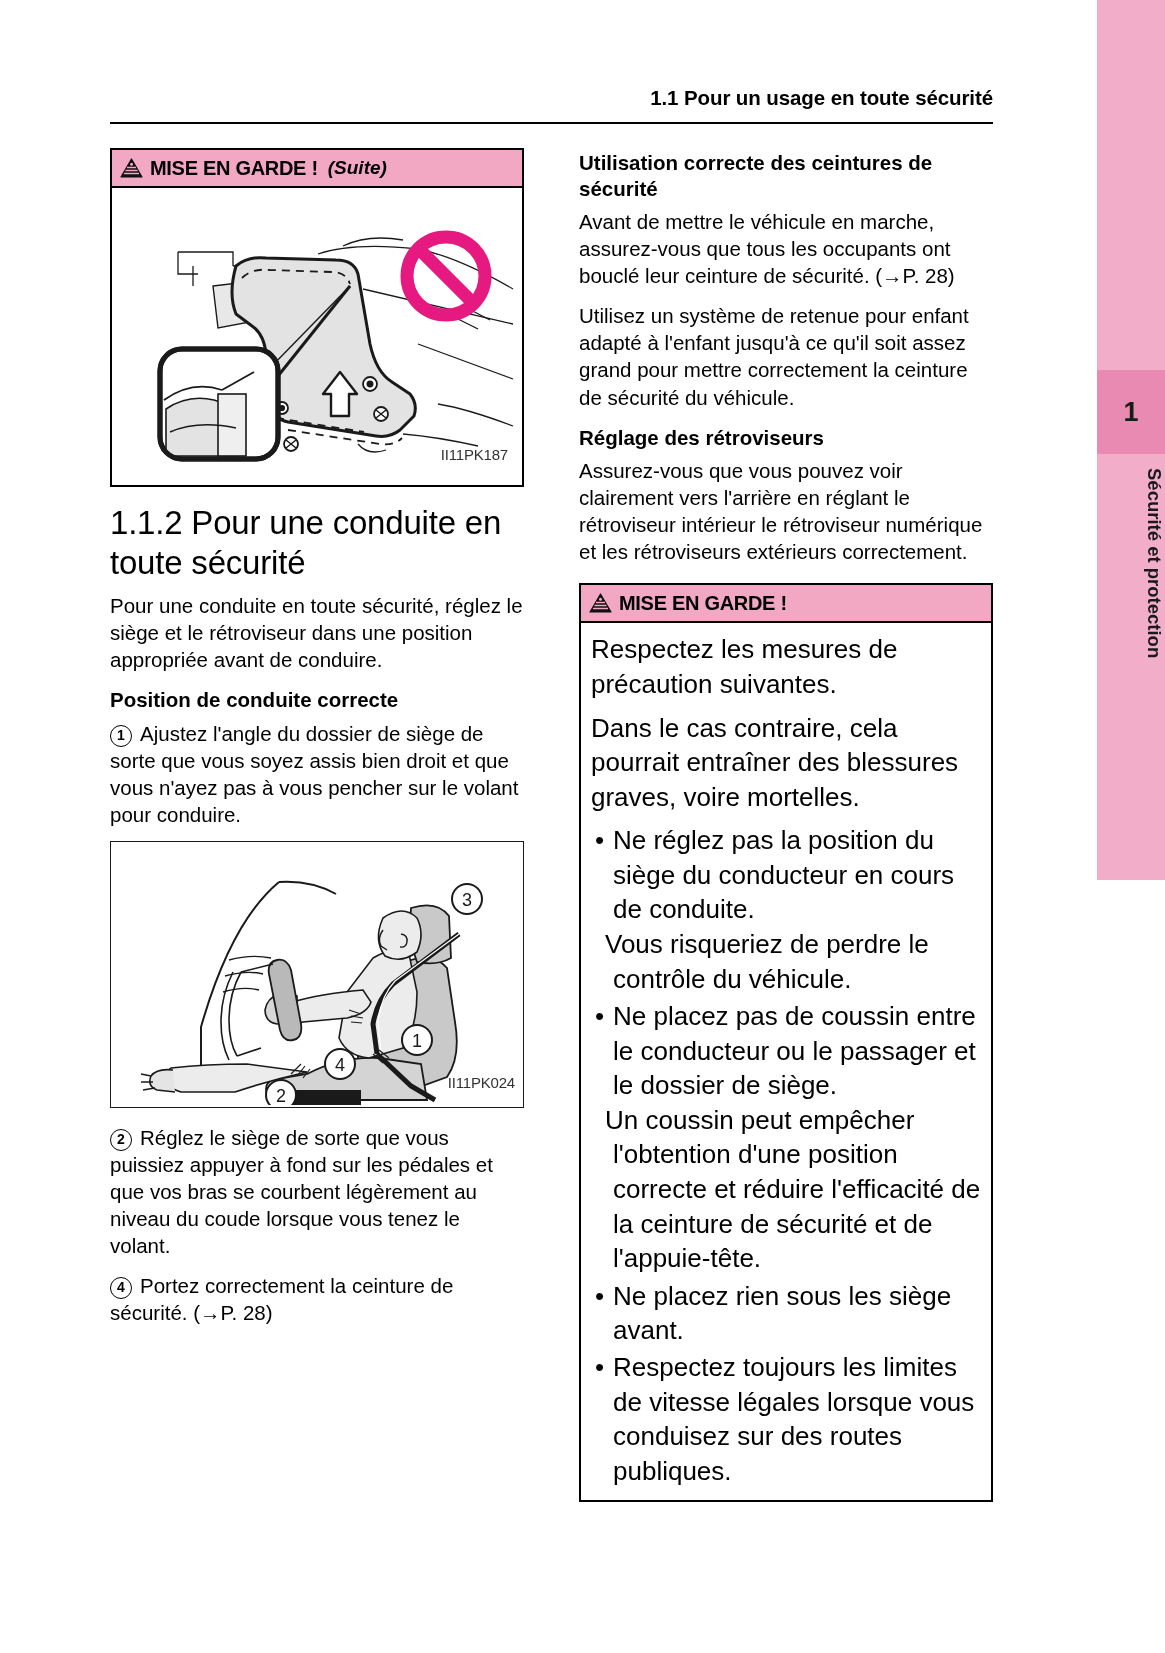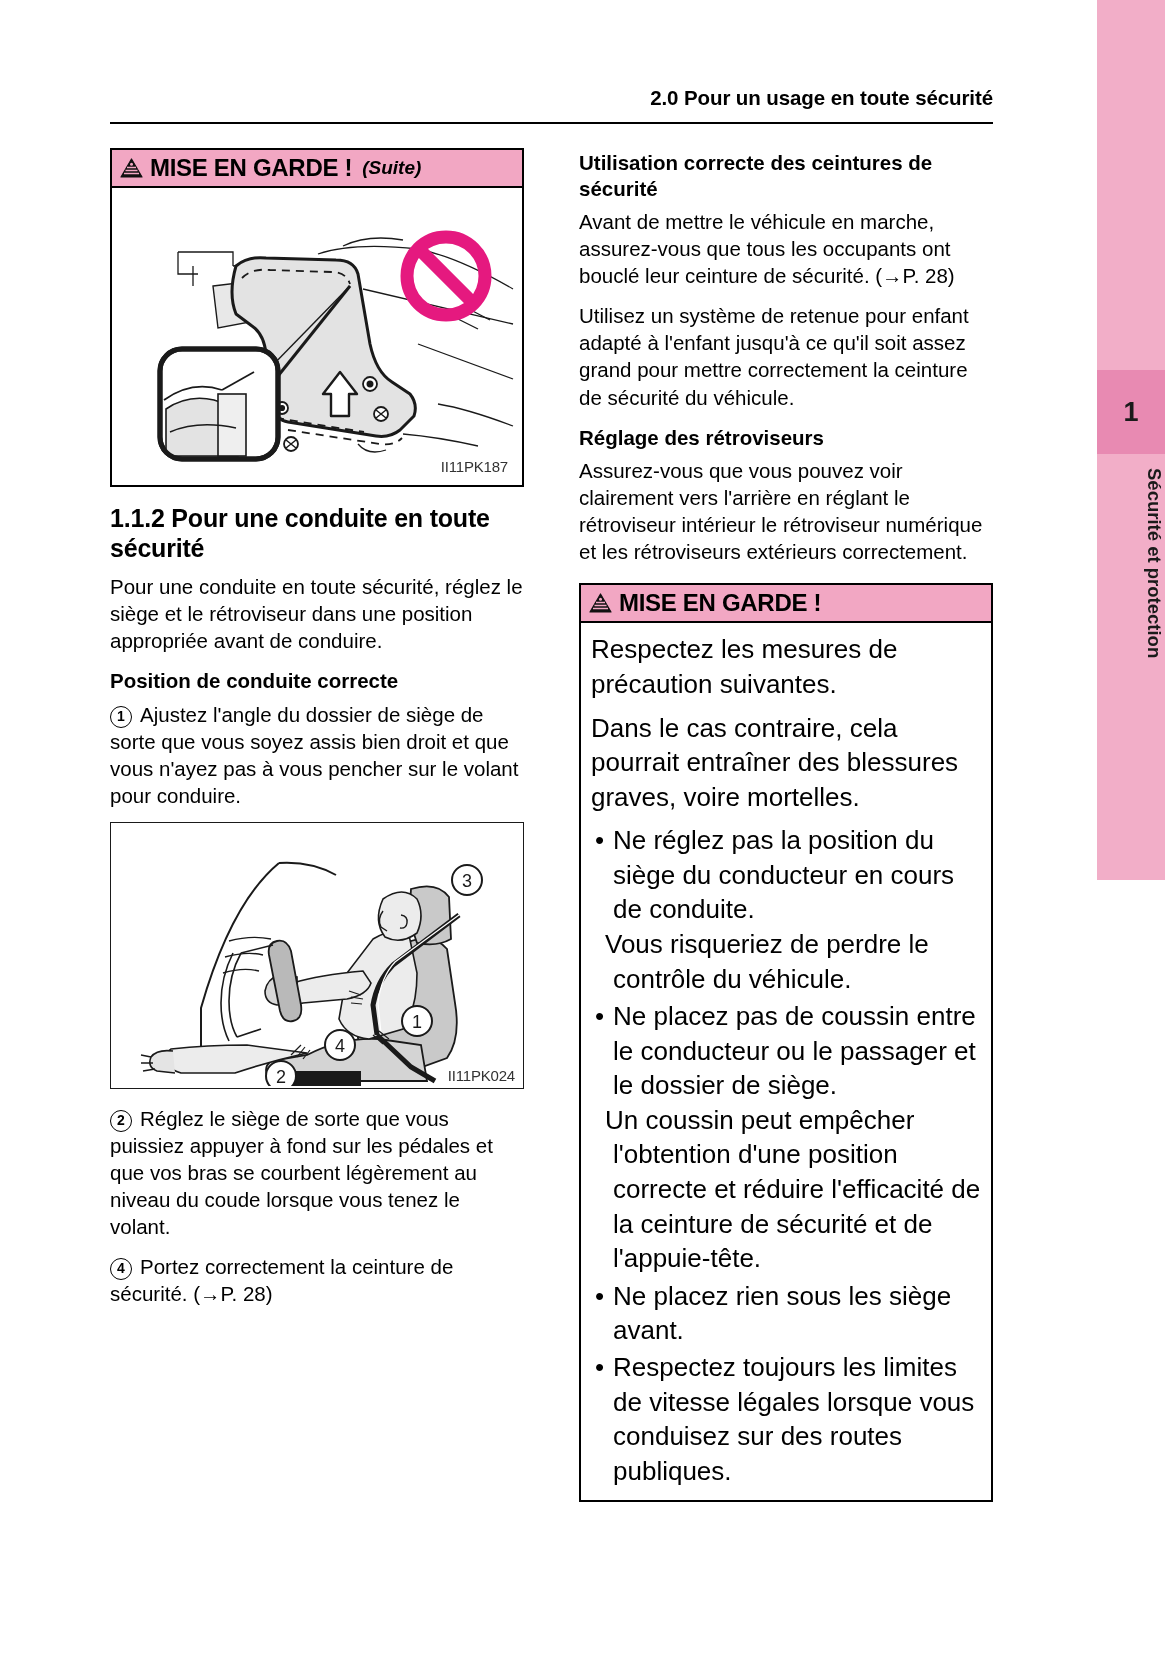--- a/index.html
+++ b/index.html
@@ -103,21 +103,21 @@
   .warnbox-head {
     background: #f2a7c3;
     border-bottom: 2px solid #000;
     padding: 4px 8px 5px 8px;
     display: flex;
     align-items: center;
     gap: 7px;
     height: 27px;
   }
   .warnbox-head .wtitle {
-    font-size: 24px;
+    font-size: 20px;
     font-weight: bold;
     letter-spacing: -0.3px;
     line-height: 1;
   }
   .warnbox-head .wsuffix {
     font-size: 19px;
     font-weight: bold;
     font-style: italic;
     line-height: 1;
     padding-left: 3px;
@@ -151,31 +151,31 @@
   
   .figbox {
     border: 1.5px solid #1a1a1a;
     position: relative;
     background: #fff;
     overflow: hidden;
   }
   .figcode {
     position: absolute;
     right: 8px;
-    bottom: 4px;
+    bottom: 16px;
     font-size: 15px;
     color: #333;
     font-family: "Liberation Sans", sans-serif;
     letter-spacing: -0.2px;
   }
 
   
   h2.sec {
-    font-size: 25px;
-    font-weight: bold;
+    font-size: 33px;
+    font-weight: normal;
     margin: 12px 0 10px 0;
     line-height: 1.2;
     letter-spacing: -0.2px;
   }
   h3.sub {
     font-size: 20.5px;
     font-weight: bold;
     margin: 14px 0 7px 0;
     line-height: 1.25;
   }
@@ -216,21 +216,21 @@
 </head>
 <body>
 
 <div id="side-tab">
   <div id="side-tab-number">1</div>
   <div id="side-tab-label">Sécurité et protection</div>
 </div>
 
 <div id="page">
 
-  <div id="runhead">2.0  Pour un usage en toute sécurité</div>
+  <div id="runhead">1.1  Pour un usage en toute sécurité</div>
   <div id="runhead-rule"></div>
 
   <div class="col" id="col-left">
 
     <div class="warnbox">
       <div class="warnbox-head">
         <svg class="warn-tri" width="23" height="20" viewBox="0 0 23 20">
           <path d="M11.5 1 L22 19 L1 19 Z" fill="#111" stroke="#111" stroke-width="1.2" stroke-linejoin="round"></path>
           <path d="M5.5 12.5 H17.5 M4 15.5 H19 M7 9.5 H16" stroke="#f2a7c3" stroke-width="1.3"></path>
           <circle cx="11.5" cy="6.3" r="1.5" fill="#f2a7c3"></circle>

